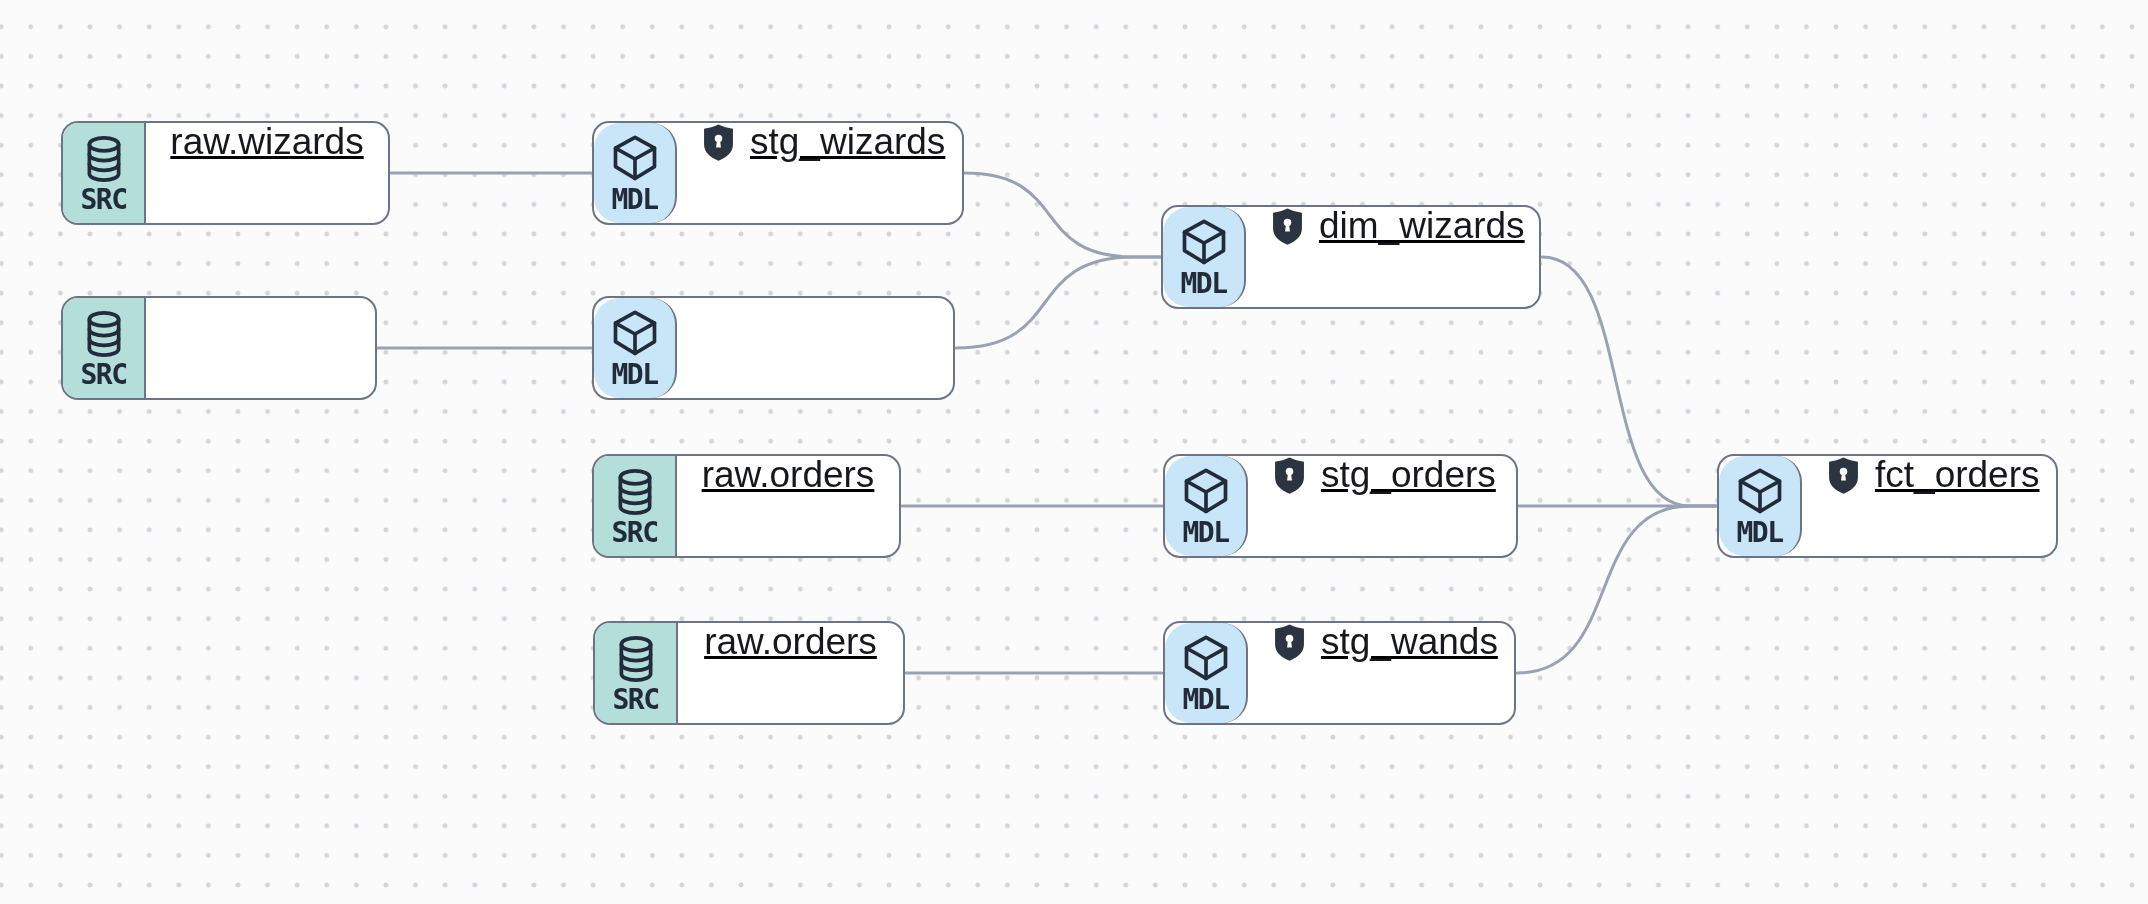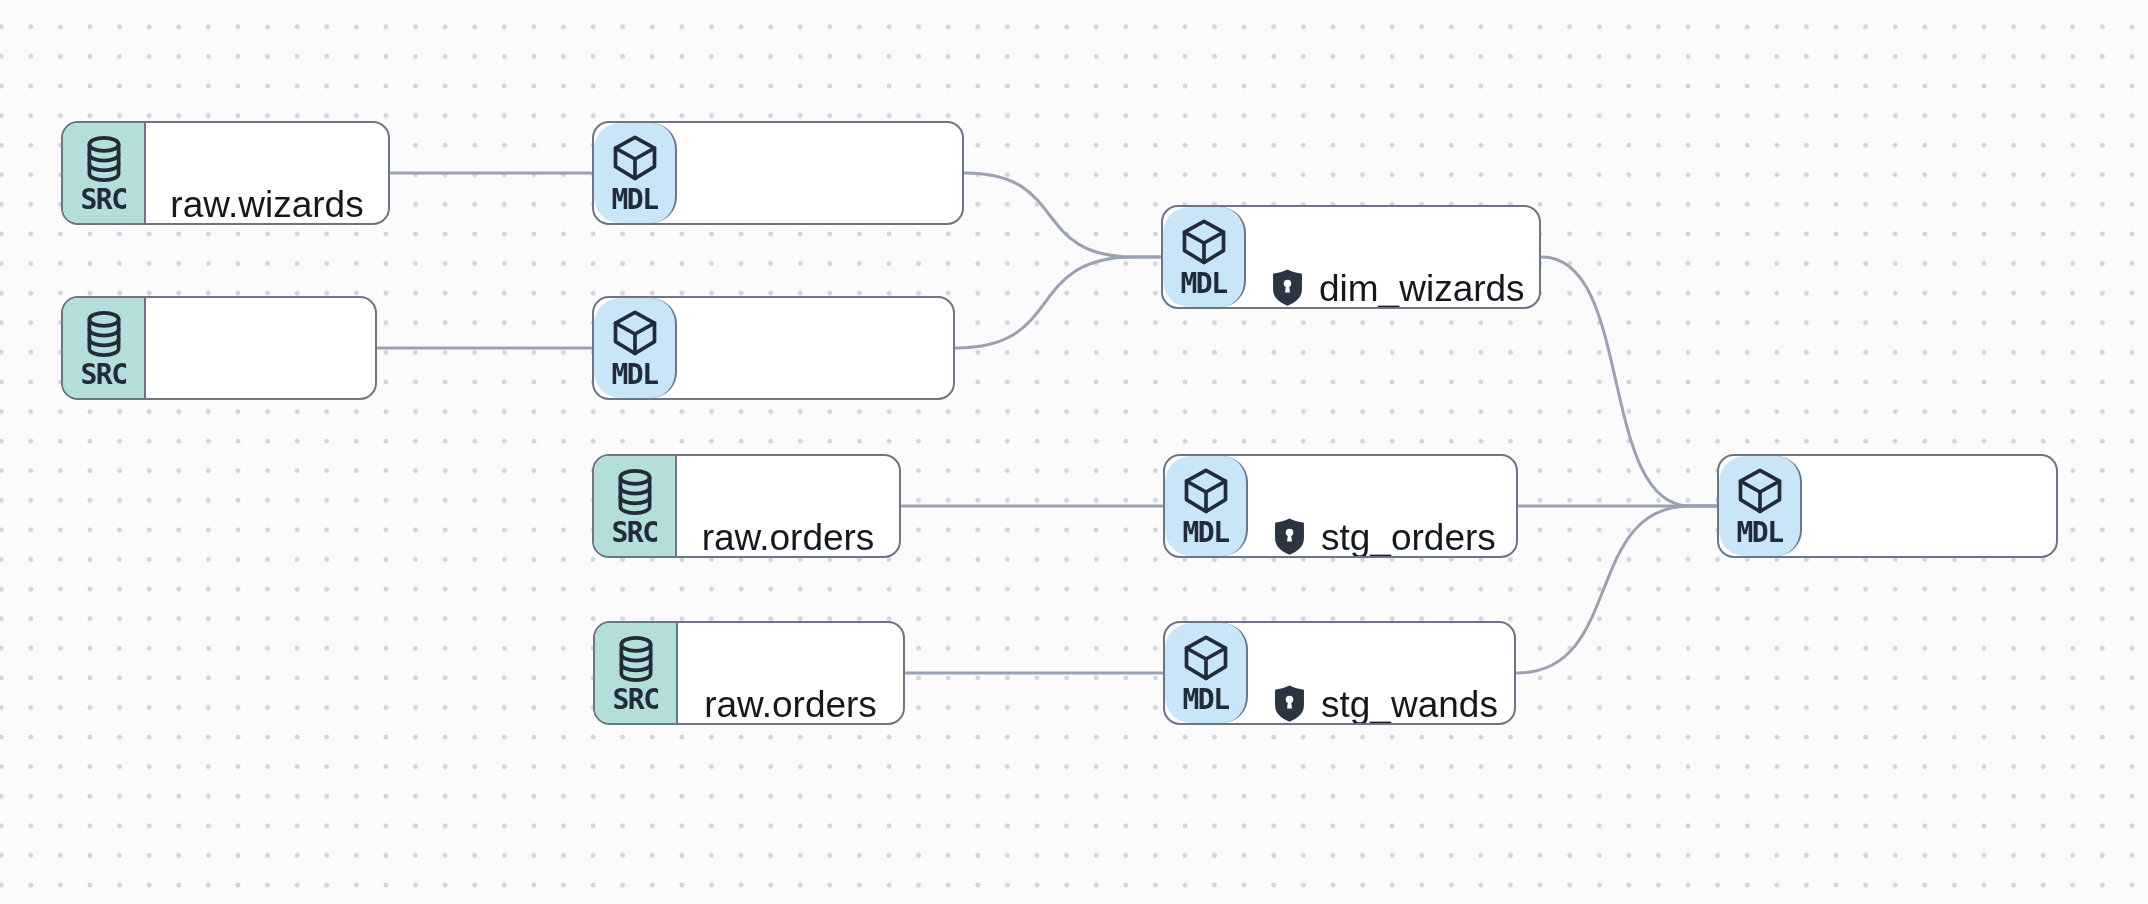--- a/index.html
+++ b/index.html
@@ -63,24 +63,25 @@
     font-family: "DejaVu Sans Mono", monospace;
     font-size: 28px;
     font-weight: 600;
     letter-spacing: -1.5px;
     color: var(--badgetext, #222b3a);
     line-height: 1;
   }
   .node-body {
     flex: 1 1 auto;
     display: flex;
-    align-items: flex-end;
+    align-items: flex-start;
     justify-content: center;
     gap: 14px;
     padding: 0 24px;
+    text-decoration: underline;
   }
   .node-label {
     font-size: 37px;
     font-weight: 500;
     color: var(--labeltext, #17181d);
     white-space: nowrap;
     line-height: 1;
   }
   svg.shield {
     width: 35px;
@@ -132,20 +133,28 @@
       </div>
       <div class="node" style="left: 592px; top: 121px; width: 372px; height: 104px;">
         <div class="badge kind-MDL">
           <svg class="badge-icon" viewBox="0 0 48 48" fill="none" stroke="#222b3a" stroke-width="3.4" stroke-linecap="round" stroke-linejoin="round">
             <path d="M24 4 42 14 24 24 6 14 Z"></path>
             <path d="M6 14v17l18 11 18-11V14"></path>
             <path d="M24 24v18"></path>
           </svg>
           <span class="badge-label">MDL</span>
         </div>
+        <div class="node-body">
+          <svg class="shield" viewBox="0 0 40 44">
+            <path fill="#2b3440" d="M20 1.5c5.4 2.7 10.7 4.2 16.5 4.7V24c0 9-6.4 14.8-16.5 18.8C9.9 38.8 3.5 33 3.5 24V6.2C9.3 5.7 14.6 4.2 20 1.5z"></path>
+            <circle cx="20" cy="17.5" r="4.3" fill="#ffffff"></circle>
+            <path fill="#ffffff" d="M18.1 20.5h3.8l0.9 7.3h-5.6z"></path>
+          </svg>
+          <span class="node-label">stg_wizards</span>
+        </div>
       </div>
       <div class="node" style="left: 592px; top: 296px; width: 363px; height: 104px;">
         <div class="badge kind-MDL">
           <svg class="badge-icon" viewBox="0 0 48 48" fill="none" stroke="#222b3a" stroke-width="3.4" stroke-linecap="round" stroke-linejoin="round">
             <path d="M24 4 42 14 24 24 6 14 Z"></path>
             <path d="M6 14v17l18 11 18-11V14"></path>
             <path d="M24 24v18"></path>
           </svg>
           <span class="badge-label">MDL</span>
         </div>
@@ -201,20 +210,28 @@
         </div>
       </div>
       <div class="node" style="left: 1717px; top: 454px; width: 341px; height: 104px;">
         <div class="badge kind-MDL">
           <svg class="badge-icon" viewBox="0 0 48 48" fill="none" stroke="#222b3a" stroke-width="3.4" stroke-linecap="round" stroke-linejoin="round">
             <path d="M24 4 42 14 24 24 6 14 Z"></path>
             <path d="M6 14v17l18 11 18-11V14"></path>
             <path d="M24 24v18"></path>
           </svg>
           <span class="badge-label">MDL</span>
+        </div>
+        <div class="node-body">
+          <svg class="shield" viewBox="0 0 40 44">
+            <path fill="#2b3440" d="M20 1.5c5.4 2.7 10.7 4.2 16.5 4.7V24c0 9-6.4 14.8-16.5 18.8C9.9 38.8 3.5 33 3.5 24V6.2C9.3 5.7 14.6 4.2 20 1.5z"></path>
+            <circle cx="20" cy="17.5" r="4.3" fill="#ffffff"></circle>
+            <path fill="#ffffff" d="M18.1 20.5h3.8l0.9 7.3h-5.6z"></path>
+          </svg>
+          <span class="node-label">fct_orders</span>
         </div>
       </div>
       <div class="node" style="left: 593px; top: 621px; width: 312px; height: 104px;">
         <div class="badge kind-SRC">
           <svg class="badge-icon" viewBox="0 0 48 48" fill="none" stroke="#222b3a" stroke-width="3.4" stroke-linecap="round" stroke-linejoin="round">
             <ellipse cx="24" cy="10.5" rx="13.5" ry="6"></ellipse>
             <path d="M10.5 10.5v27c0 3.3 6 6 13.5 6s13.5-2.7 13.5-6v-27"></path>
             <path d="M10.5 19.5c0 3.3 6 6 13.5 6s13.5-2.7 13.5-6"></path>
             <path d="M10.5 28.5c0 3.3 6 6 13.5 6s13.5-2.7 13.5-6"></path>
           </svg>

